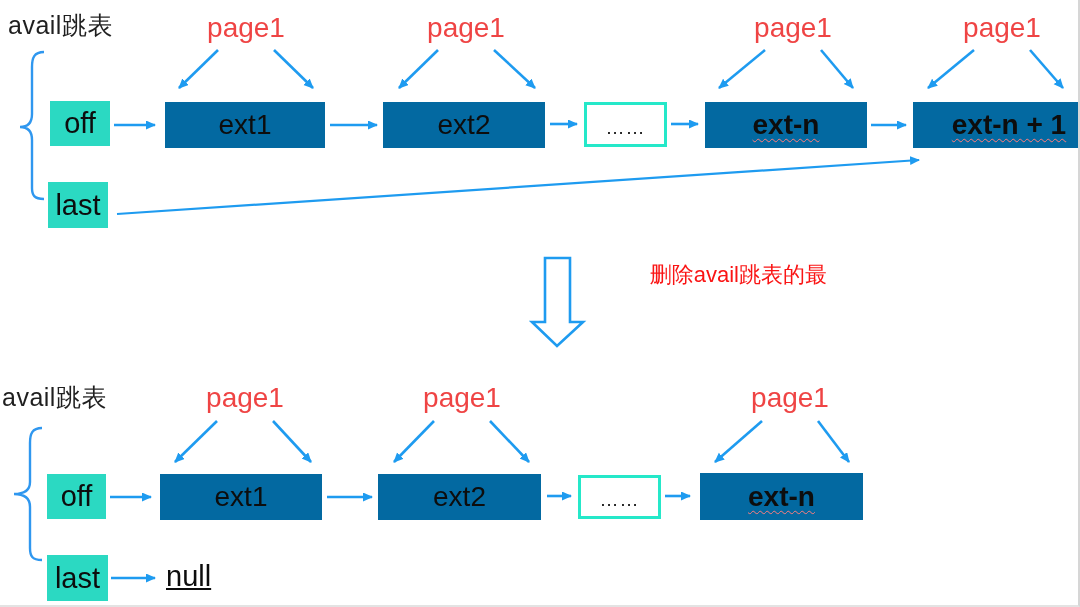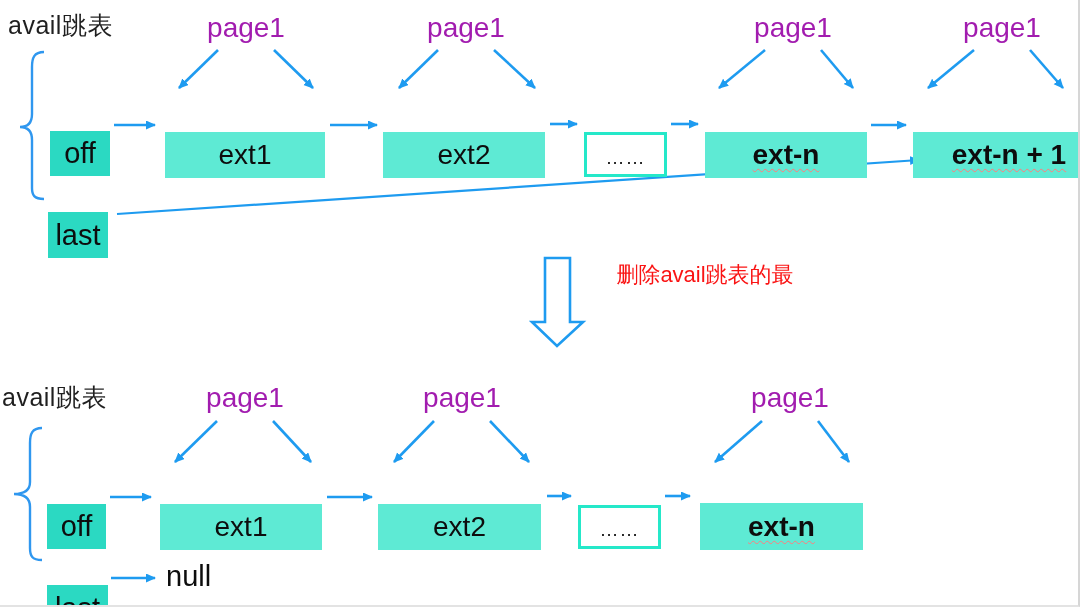--- a/index.html
+++ b/index.html
@@ -4,30 +4,30 @@
 <style>
   html,body { margin:0; padding:0; background:#fff; }
   body { font-family:"Liberation Sans", sans-serif; }
   .stage {
     position:relative; width:1078px; height:605px; background:#ffffff;
     border-right:2px solid #d6d6d6; border-bottom:2px solid #e3e3e3;
     overflow:hidden;
   }
   .lines { position:absolute; left:0; top:0; width:1080px; height:607px; }
   .title { position:absolute; font-size:25px; color:#1f1f1f; letter-spacing:0.5px; }
-  .plabel { position:absolute; width:120px; text-align:center; font-size:28px; color:#a21caf; }
+  .plabel { position:absolute; width:120px; text-align:center; font-size:28px; color:#ef4444; }
   .box { position:absolute; display:flex; align-items:center; justify-content:center;
-         font-size:28px; color:#0d0d0d; box-sizing:border-box;margin-top:30px; }
-  .blue { background:#5eead4; }
+         font-size:28px; color:#0d0d0d; box-sizing:border-box; }
+  .blue { background:#0369a1; }
   .teal { background:#2bd9c2; font-size:29px; }
   .dots { background:#ffffff; border:3px solid #25e8c9; align-items:flex-end;
           padding-bottom:5px; font-size:19px; letter-spacing:1px; color:#111; }
   .red  { position:absolute; color:#fa1414; font-size:22px; line-height:28px;
           text-align:center; font-weight:500; }
-  .nulltext { position:absolute; font-size:29px; color:#0d0d0d; }
+  .nulltext { position:absolute; font-size:29px; color:#0d0d0d;text-decoration:underline; }
   .wavy { text-decoration-line:underline; text-decoration-style:wavy;
           text-decoration-color:#ff7d7d; text-decoration-thickness:1px;
           text-underline-offset:4px;font-weight:bold; }
 </style>
 </head>
 <body>
 
 <div class="stage">
 
   <svg class="lines" viewBox="0 0 1080 607" xmlns="http://www.w3.org/2000/svg">
@@ -87,21 +87,21 @@
   <div class="box blue" style="left:165px; top:102px; width:160px; height:46px;">ext1</div>
   <div class="box blue" style="left:383px; top:102px; width:162px; height:46px;">ext2</div>
   <div class="box dots" style="left:584px; top:102px; width:83px; height:45px;">……</div>
   <div class="box blue" style="left:705px; top:102px; width:162px; height:46px;">
       <span class="wavy">ext-n</span>
     </div>
   <div class="box blue" style="left:913px; top:102px; width:192px; height:46px;">
       <span class="wavy">ext-n + 1</span>
     </div>
 
-  <div class="red" style="left:583px; top:261px; width:244px;">
+  <div class="red" style="left:583px; top:261px; width:244px;text-align:right;">
     <div>删除avail跳表的最</div>
   </div>
 
   <div class="title" style="left:2px; top:381px;">avail跳表</div>
 
   <div class="plabel" style="left:185px; top:382px;">page1</div>
   <div class="plabel" style="left:402px; top:382px;">page1</div>
   <div class="plabel" style="left:730px; top:382px;">page1</div>
 
   <div class="box teal" style="left:47px; top:474px; width:59px; height:45px;">off</div>

